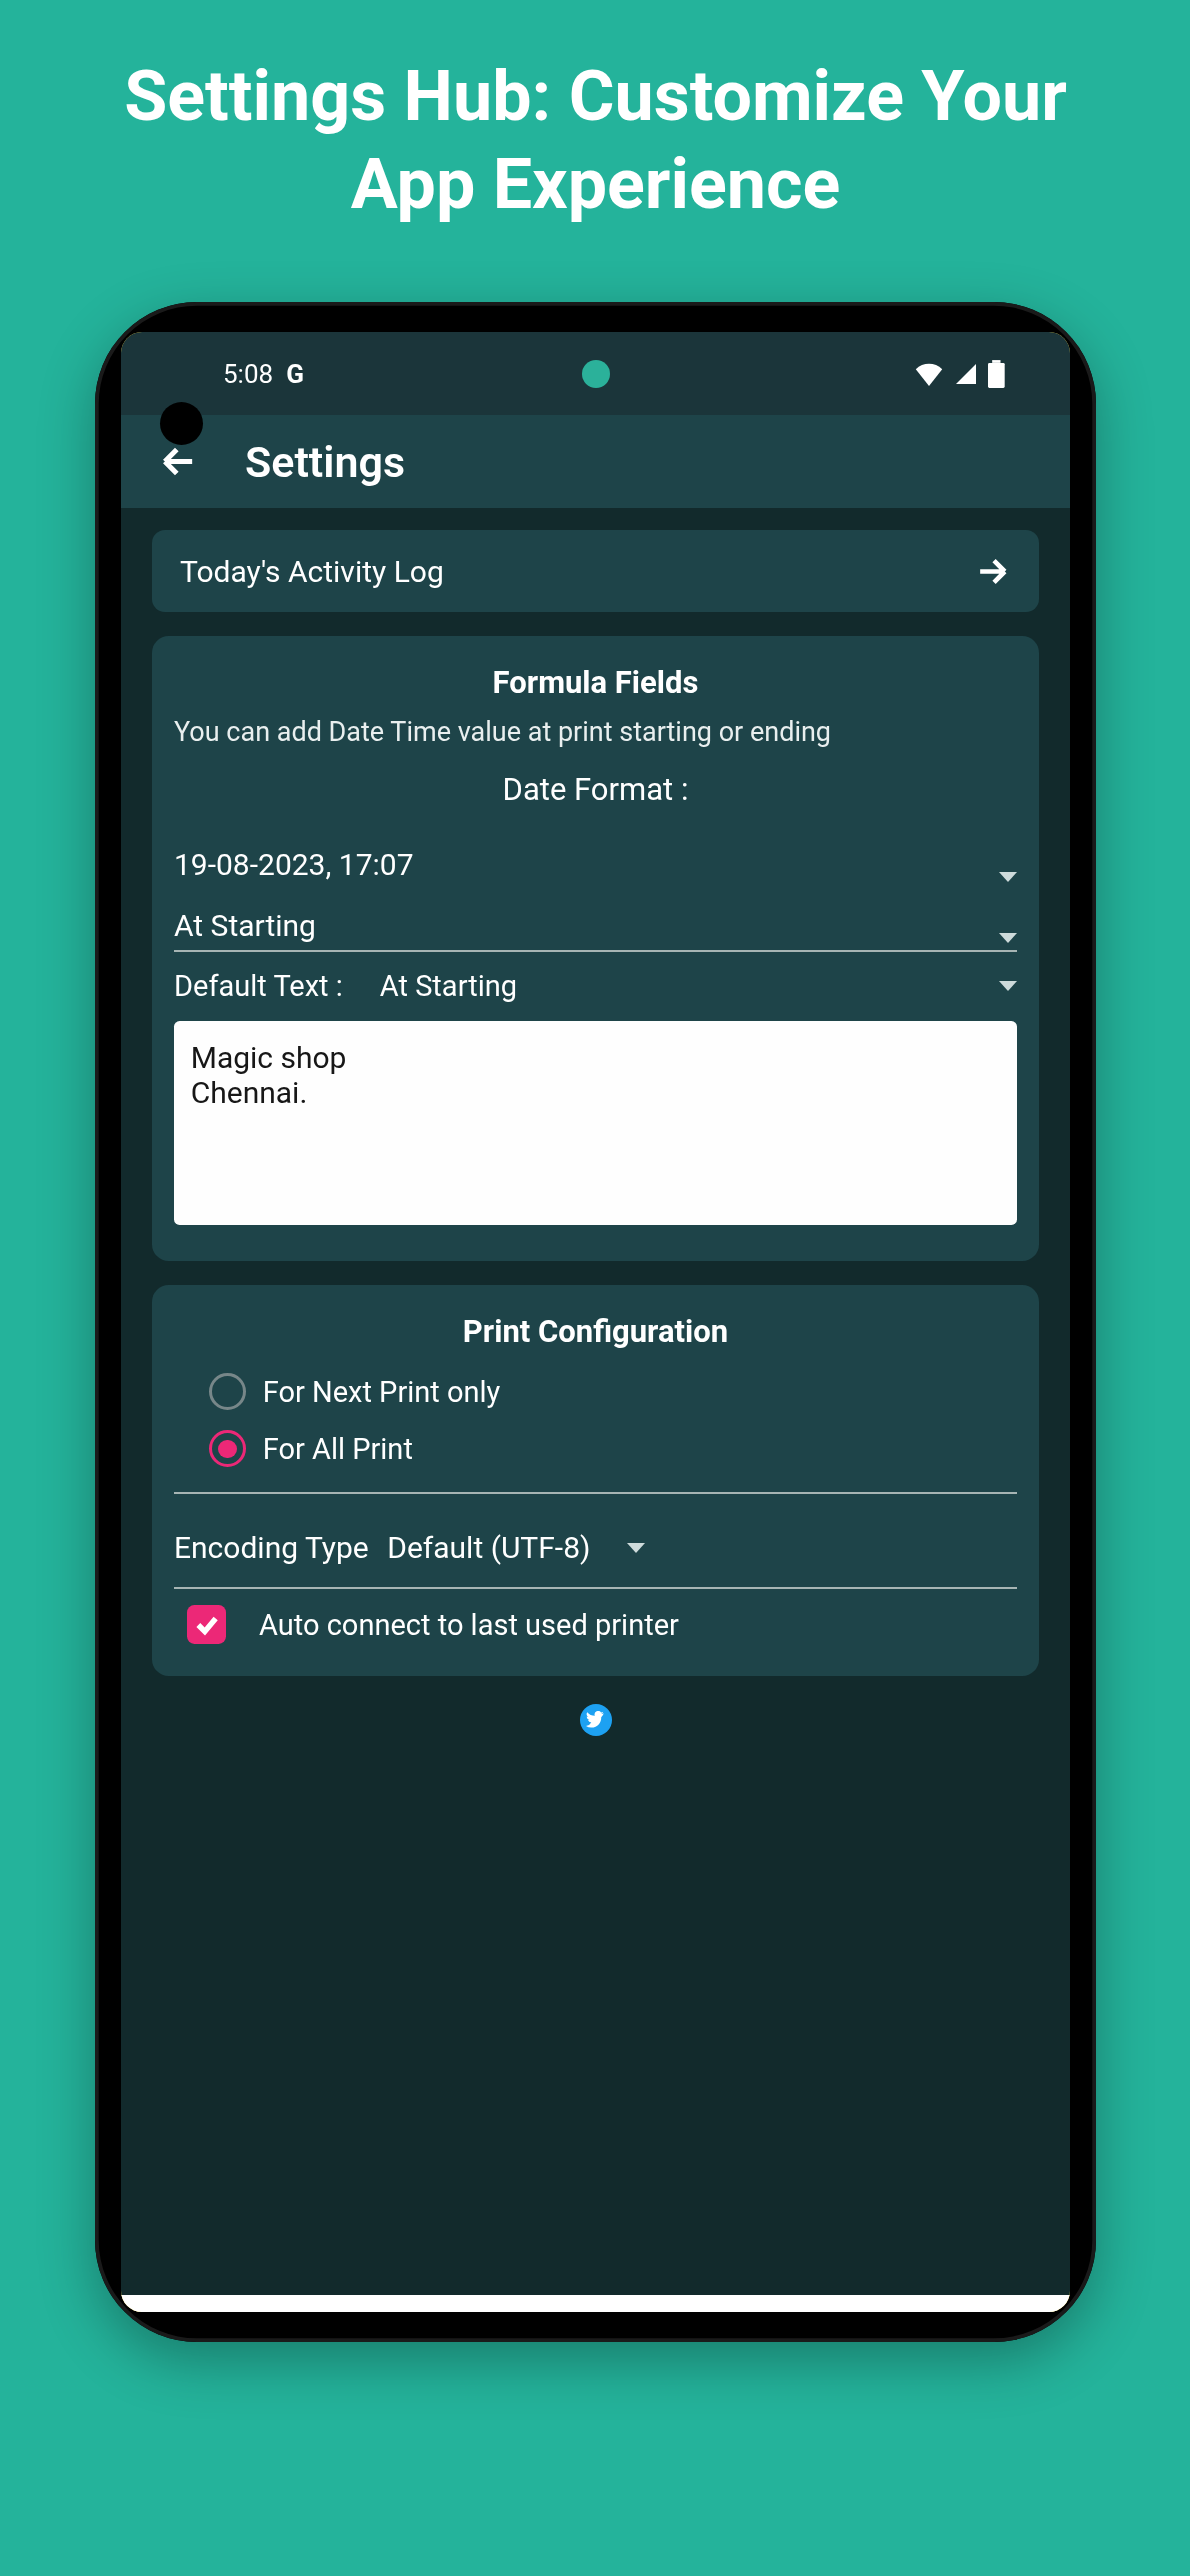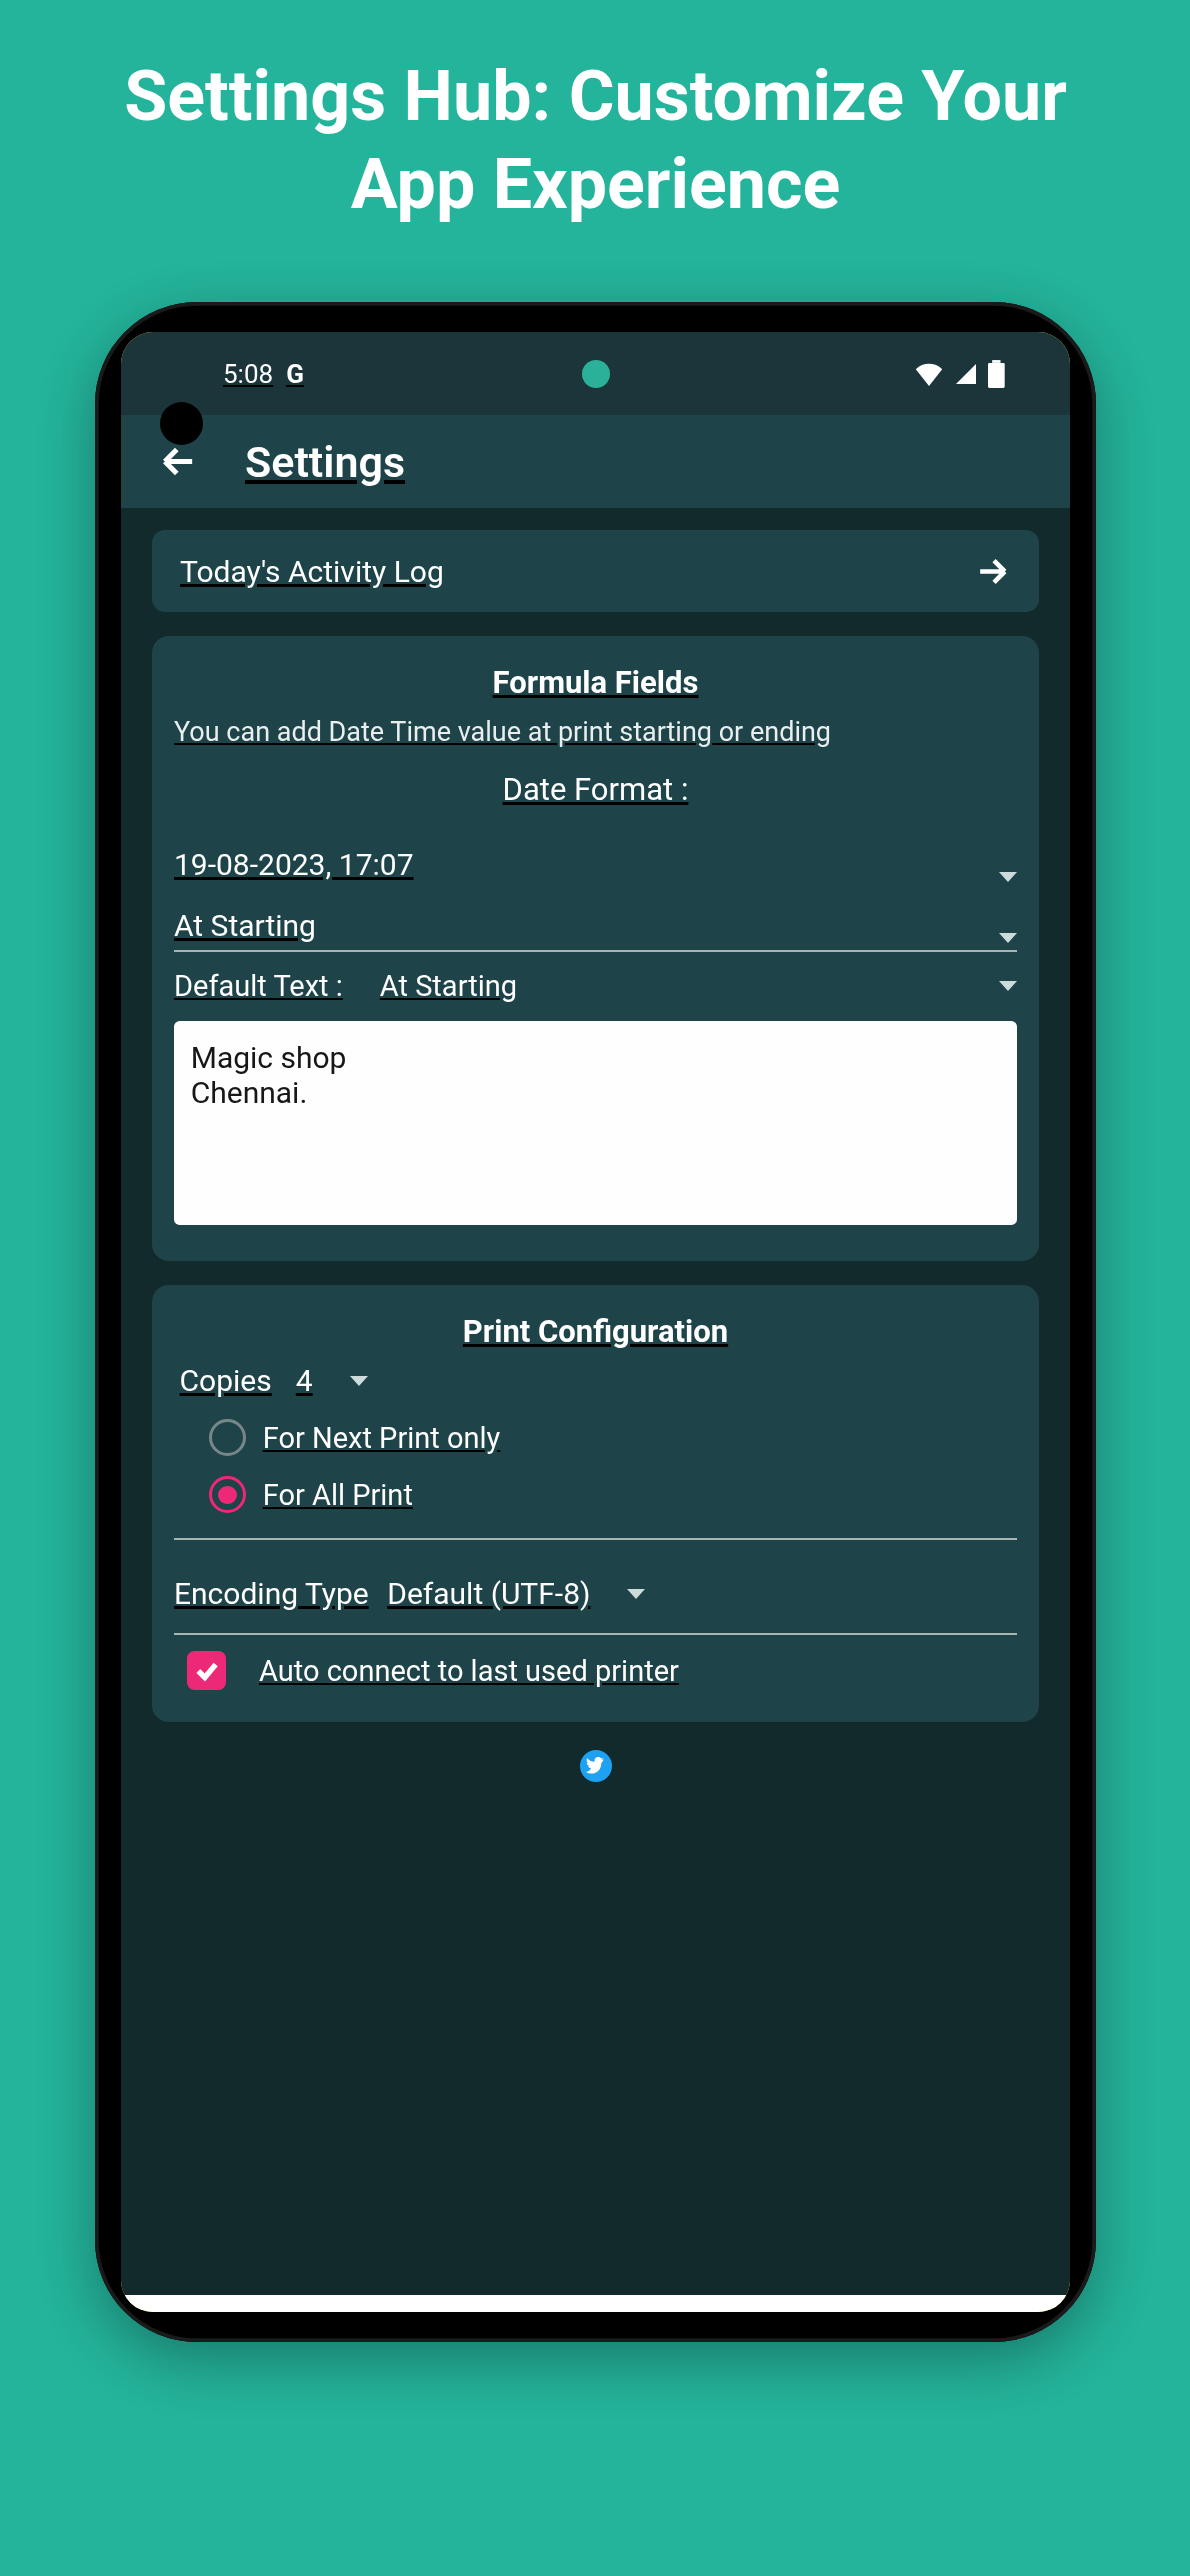--- a/index.html
+++ b/index.html
@@ -38,25 +38,24 @@
     width: 43px;
     height: 43px;
     background: #000;
     border-radius: 50%;
     z-index: 10;
   }
   .phone-inner {
     width: 100%;
     height: 100%;
     background: #fde047;
-    border-radius: 32px;
+    border-radius: 21px;
     overflow: hidden;
     display: flex;
     flex-direction: column;
-    text-decoration: underline;
   }
   
   .status-bar {
     height: 83px;
     background: #1b353a;
     display: flex;
     align-items: center;
     justify-content: space-between;
     padding: 0 65px 0 102px;
     position: relative;
@@ -355,27 +354,20 @@
           </div>
         </div>
 
         <textarea class="default-textarea" style="">Magic shop
 Chennai.</textarea>
       </div>
 
       <div class="card">
         <div class="card-title">Print Configuration</div>
 
-        <div class="copies-row">
-          <span>Copies</span>
-          <div style="display:flex; align-items:center; gap:37px;">
-            <span>4</span>
-            <span class="caret-down"></span>
-          </div>
-        </div>
 
         <div class="radio-row">
           <span class="radio-outer"></span>
           <span>For Next Print only</span>
         </div>
         <div class="radio-row">
           <span class="radio-outer active">
               <span class="radio-inner"></span>
             </span>
           <span>For All Print</span>

